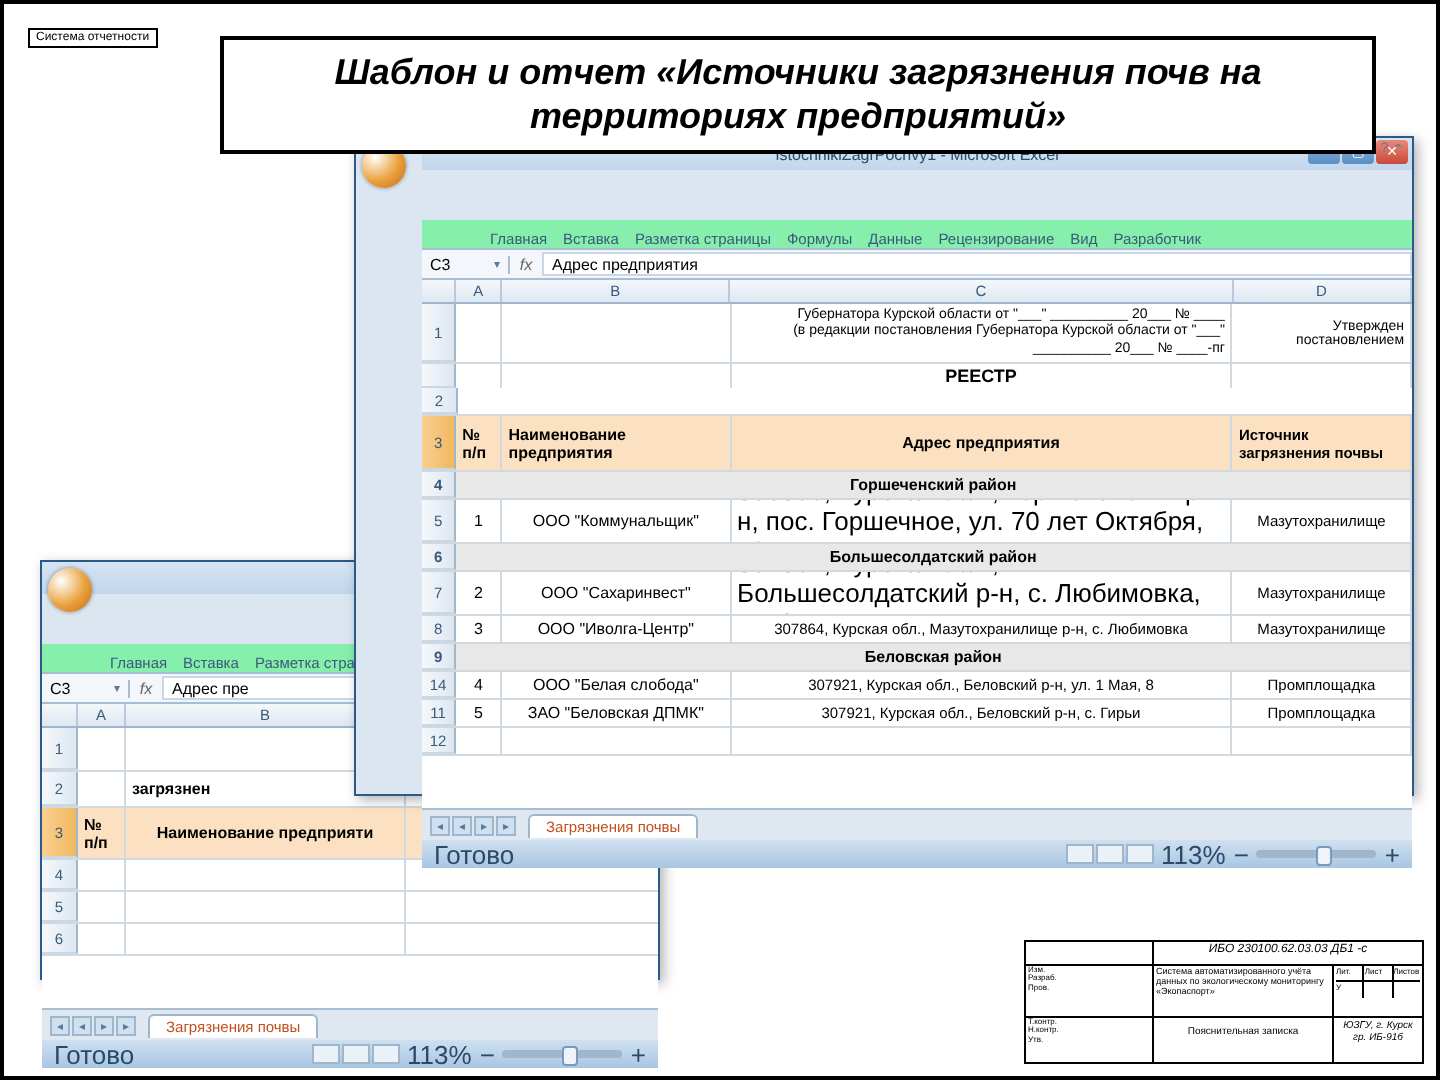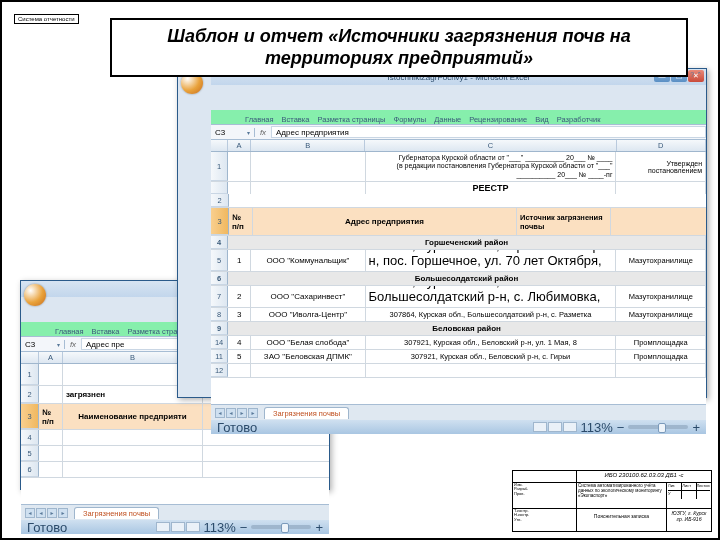--- a/index.html
+++ b/index.html
@@ -218,20 +218,21 @@
       <div class="cell f-colC center bold" style="font-size:9px">РЕЕСТР</div>
       <div class="cell f-colD"></div>
     </div>
     <div class="grid-row" style="height:14px">
       <div class="rowhead">2</div>
     </div>
 
     <div class="grid-row hdr-yellow" style="height:28px">
       <div class="rowhead" style="background:linear-gradient(90deg,#f9cf8f,#f0b85f)">3</div>
       <div class="cell f-colA center bold">№ п/п</div>
+      <div class="cell f-colB center bold">Наименование предприятия</div>
       <div class="cell f-colC center bold">Адрес предприятия</div>
       <div class="cell f-colD center bold" style="font-size:7.5px">Источник загрязнения почвы</div>
     </div>
 
     <div class="grid-row gray-sub" style="height:14px">
       <div class="rowhead">4</div>
       <div class="cell center" style="width:502px">Горшеченский район</div>
     </div>
     <div class="grid-row" style="height:22px">
       <div class="rowhead">5</div>
@@ -249,21 +250,21 @@
       <div class="rowhead">7</div>
       <div class="cell f-colA center">2</div>
       <div class="cell f-colB center">ООО "Сахаринвест"</div>
       <div class="cell f-colC center" style="font-size:13px">307864, Курская обл., Большесолдатский р-н, с. Любимовка, ул. Заводская</div>
       <div class="cell f-colD center" style="font-size:7.5px">Мазутохранилище</div>
     </div>
     <div class="grid-row" style="height:14px">
       <div class="rowhead">8</div>
       <div class="cell f-colA center">3</div>
       <div class="cell f-colB center">ООО "Иволга-Центр"</div>
-      <div class="cell f-colC center" style="font-size:7.5px">307864, Курская обл., Большесолдатский р-н, с. Разметка</div>
+      <div class="cell f-colC center" style="font-size:7.5px">307864, Курская обл., Мазутохранилище р-н, с. Любимовка</div>
       <div class="cell f-colD center" style="font-size:7.5px">Мазутохранилище</div>
     </div>
 
     <div class="grid-row gray-sub" style="height:14px">
       <div class="rowhead">9</div>
       <div class="cell center" style="width:502px">Беловская район</div>
     </div>
     <div class="grid-row" style="height:14px">
       <div class="rowhead">14</div>
       <div class="cell f-colA center">4</div>

